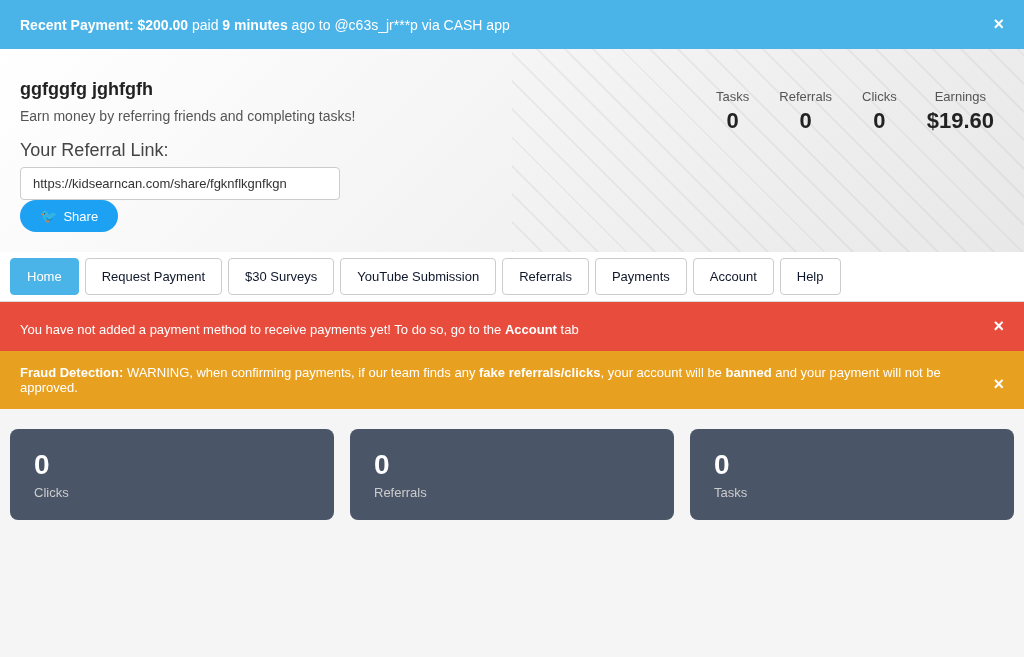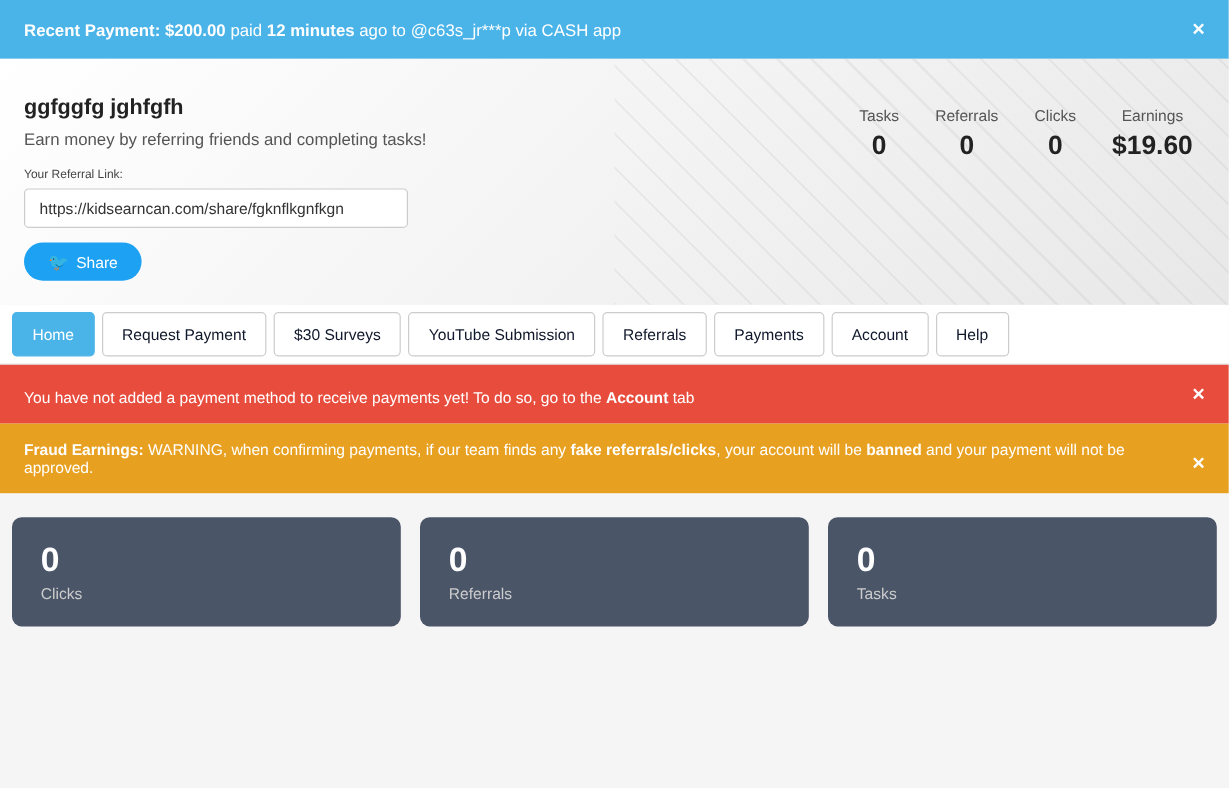--- a/index.html
+++ b/index.html
@@ -50,32 +50,31 @@
       margin-bottom: 8px;
     }
     .hero .subtitle {
       color: #555;
       margin-bottom: 16px;
       font-size: 14px;
     }
     .referral-label {
       color: #444;
       margin-bottom: 6px;
-      font-size: 10px;
+      font-size: 18px;
     }
     .referral-input {
       width: 320px;
       padding: 8px 12px;
       border: 1px solid #ccc;
       border-radius: 4px;
       font-size: 13px;
       color: #333;
       background: white;
       display: block;
-      margin-bottom: 12px;
     }
     .share-btn {
       background: #1da1f2;
       color: white;
       border: none;
       border-radius: 20px;
       padding: 8px 20px;
       font-size: 13px;
       cursor: pointer;
       display: inline-flex;
@@ -186,21 +185,21 @@
     .stats-card .card-label {
       font-size: 13px;
       color: #ccc;
     }
   </style>
 </head>
 <body>
 
 <div class="notification-banner">
   <span>
-    <strong>Recent Payment: $200.00</strong> paid <strong>12 minutes</strong> ago to @c63s_jr***p via CASH app
+    <strong>Recent Payment: $200.00</strong> paid <strong>9 minutes</strong> ago to @c63s_jr***p via CASH app
   </span>
   <button class="close-btn">×</button>
 </div>
 
 <div class="hero">
   <div class="hero-bg"></div>
   <h1>ggfggfg jghfgfh</h1>
   <p class="subtitle">Earn money by referring friends and completing tasks!</p>
   <p class="referral-label">Your Referral Link:</p>
   <input class="referral-input" type="text" readonly="" value="https://kidsearncan.com/share/fgknflkgnfkgn" style="">
@@ -243,21 +242,21 @@
 
 <div class="alert alert-red">
   <span>
     You have not added a payment method to receive payments yet! To do so, go to the <strong>Account</strong> tab
   </span>
   <button class="close-btn">×</button>
 </div>
 
 <div class="alert alert-orange">
   <span>
-    <strong>Fraud Earnings:</strong> WARNING, when confirming payments, if our team finds any <strong>fake referrals/clicks</strong>, your account will be <strong>banned</strong> and your payment will not be approved.
+    <strong>Fraud Detection:</strong> WARNING, when confirming payments, if our team finds any <strong>fake referrals/clicks</strong>, your account will be <strong>banned</strong> and your payment will not be approved.
   </span>
   <button class="close-btn">×</button>
 </div>
 
 <div class="stats-cards">
   <div class="stats-card">
     <div class="card-value">0</div>
     <div class="card-label">Clicks</div>
   </div>
   <div class="stats-card">

